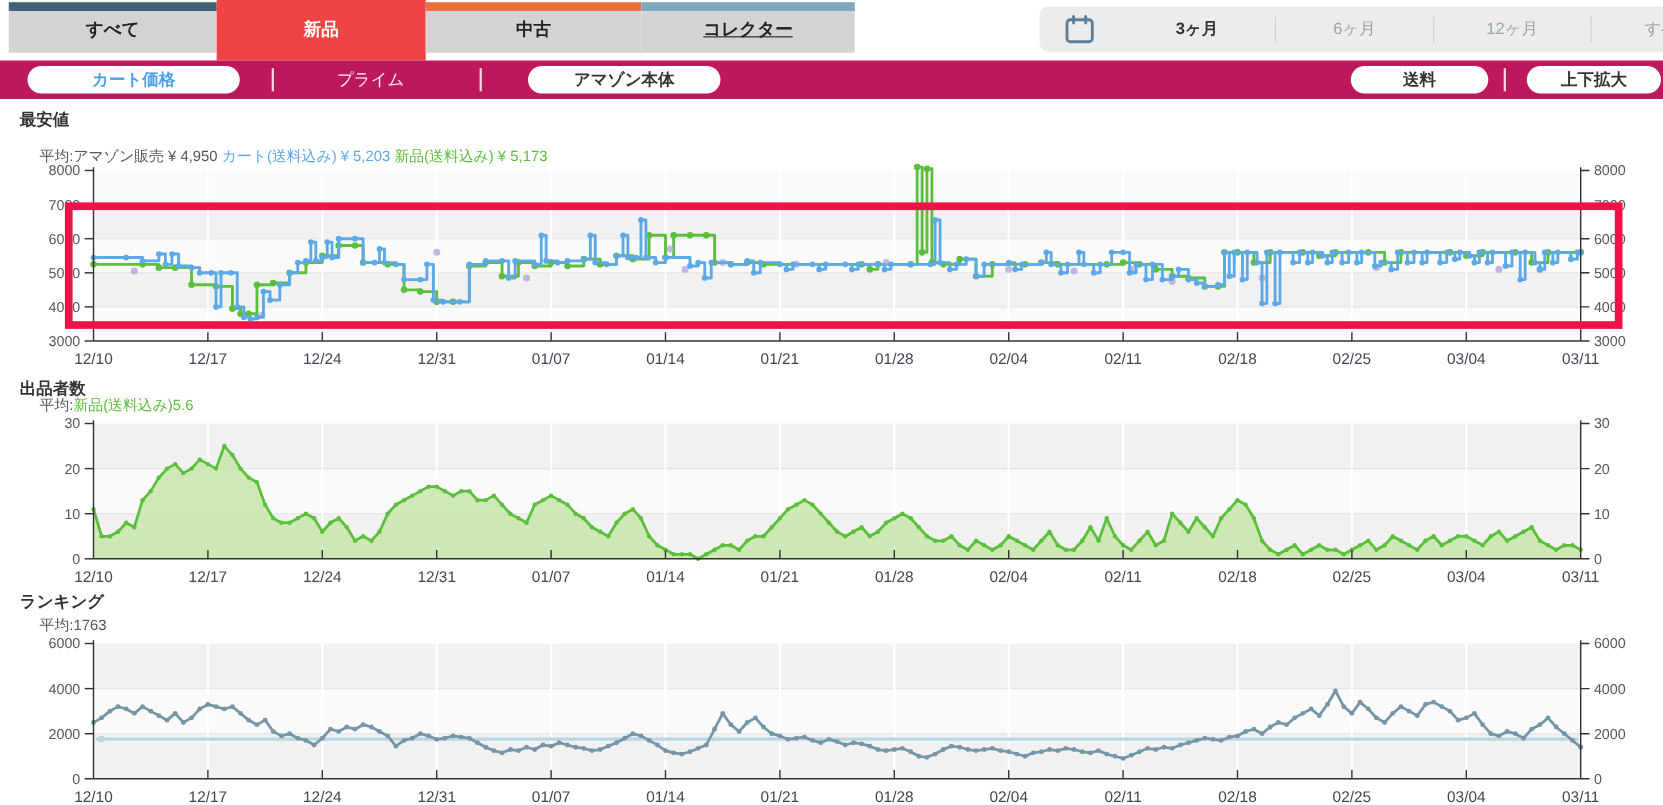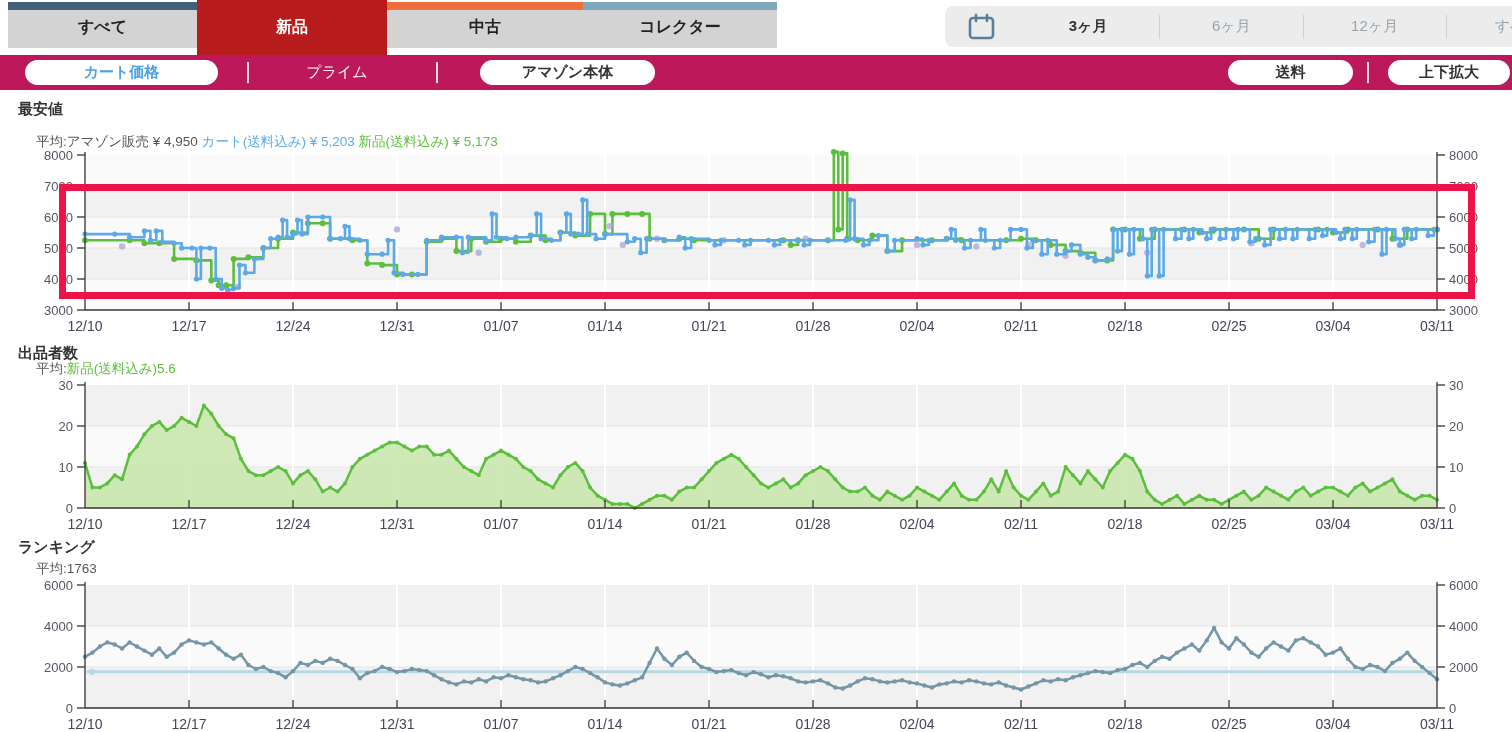--- a/index.html
+++ b/index.html
@@ -4,21 +4,21 @@
 <style>
   html,body{margin:0;padding:0;}
   body{width:1512px;height:732px;position:relative;background:#fff;overflow:hidden;
        font-family:"Liberation Sans","DejaVu Sans",sans-serif;}
   .abs{position:absolute;}
   
   #tabs-row{left:0;top:0;width:1512px;height:55px;}
   .tab{position:absolute;top:6px;height:42px;background:#d3d3d3;display:flex;align-items:center;
        justify-content:center;font-size:16px;font-weight:bold;color:#222;cursor:pointer;box-sizing:border-box;}
   .tab .bar{position:absolute;left:0;top:-4px;width:100%;height:8px;}
-  .tab.active{top:0;height:55px;color:#fff;background:#b91c1c;}
+  .tab.active{top:0;height:55px;color:#fff;background:#ef4444;}
   
   #period-box{left:945px;top:6px;width:644px;height:41px;background:#ececec;border-radius:8px;
               display:flex;align-items:center;}
   #calendar-wrap{width:72px;display:flex;align-items:center;justify-content:center;}
   .period-item{flex:1;text-align:center;font-size:15px;color:#98a4ad;cursor:pointer;}
   .period-item.active{color:#333;font-weight:bold;}
   .period-div{width:1px;height:24px;background:#cfcfcf;}
   
   #toolbar{left:0;top:55px;width:1512px;height:35px;background:#be185d;}
   .pill{position:absolute;top:5px;height:25px;background:#fff;border-radius:13px;display:flex;
@@ -41,21 +41,21 @@
     <div class="bar" style="background: rgb(68, 97, 123);"></div>
     <span>すべて</span>
   </div>
   <div class="tab active" style="left:197px;width:190px;">
     <span>新品</span>
   </div>
   <div class="tab" style="left:387px;width:196px;text-align:right;">
     <div class="bar" style="background: rgb(238, 111, 62);"></div>
     <span>中古</span>
   </div>
-  <div class="tab" style="left:583px;width:194px;">
+  <div class="tab" style="left:583px;width:194px;text-decoration:underline;">
     <div class="bar" style="background: rgb(127, 168, 189);"></div>
     <span>コレクター</span>
   </div>
 </div>
 
 <div class="abs" id="period-box">
   <div id="calendar-wrap">
     <svg width="27" height="27" viewBox="0 0 27 27">
       <rect x="2" y="5" width="23" height="20" rx="3" fill="none" stroke="#5b7f99" stroke-width="2.6"></rect>
       <line x1="8" y1="2" x2="8" y2="8" stroke="#5b7f99" stroke-width="2.6" stroke-linecap="round"></line>

